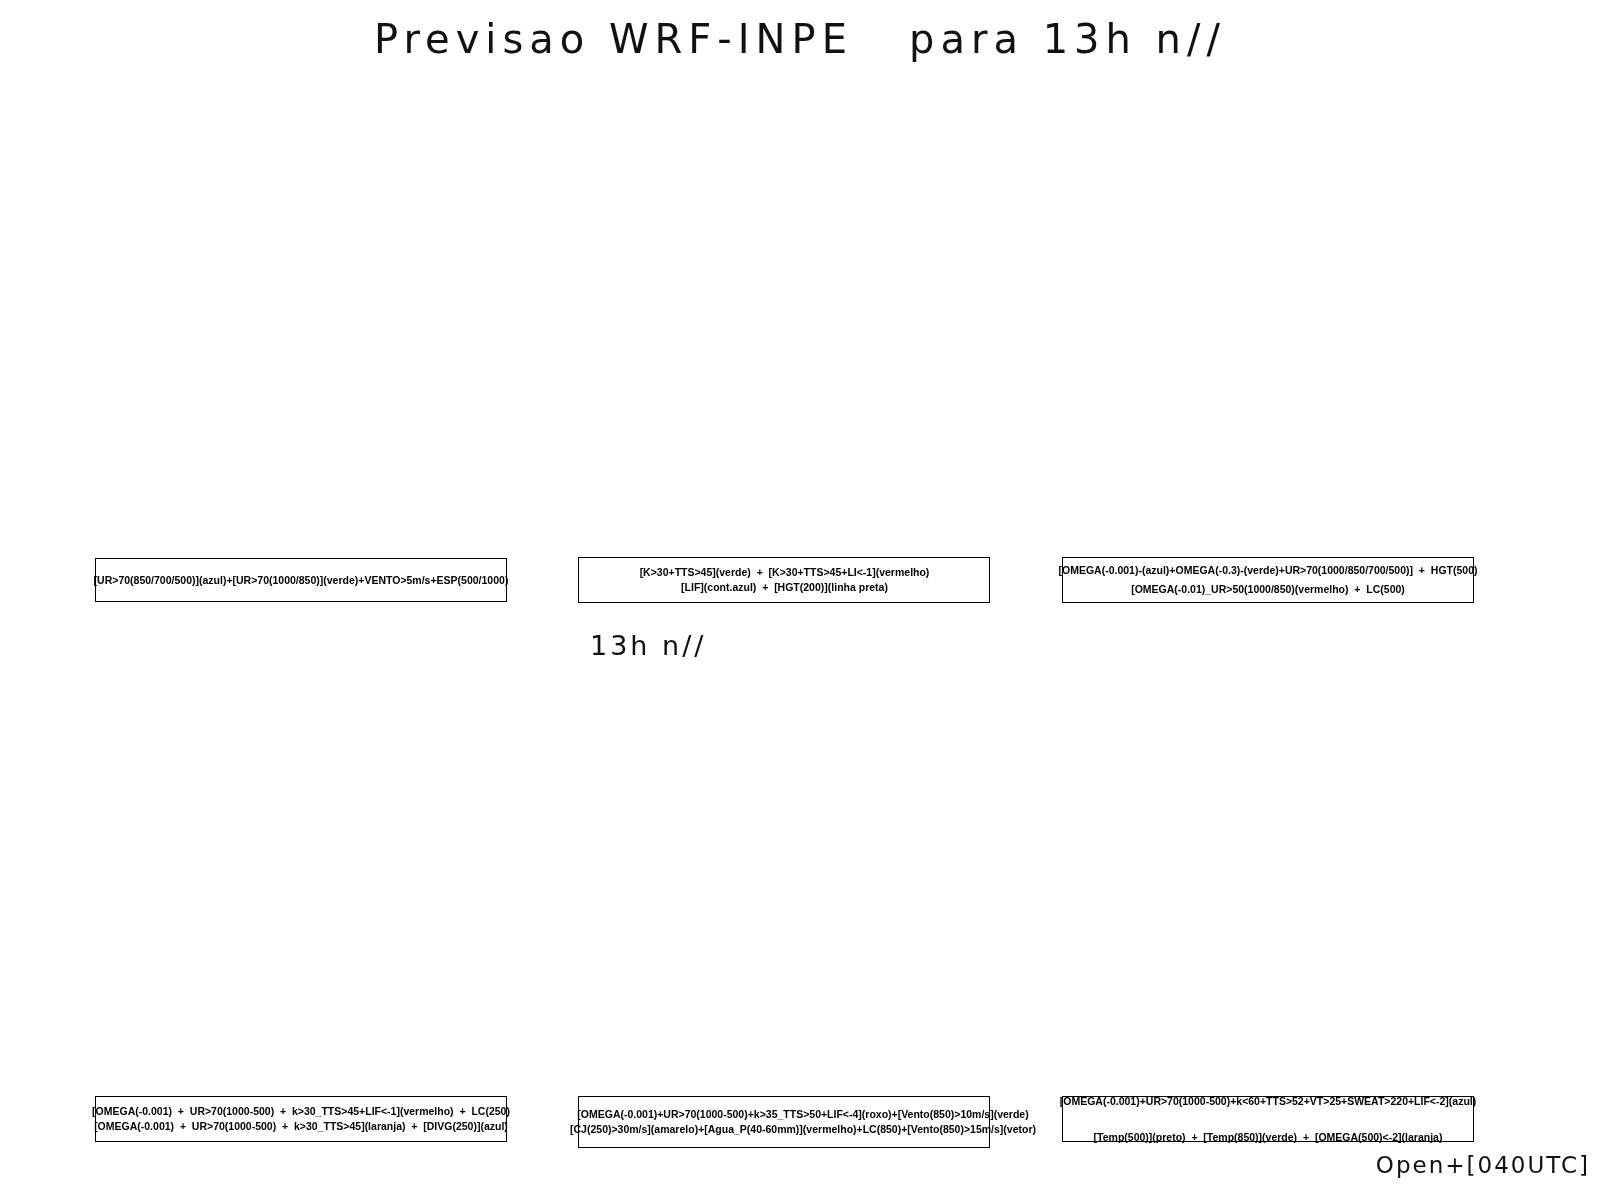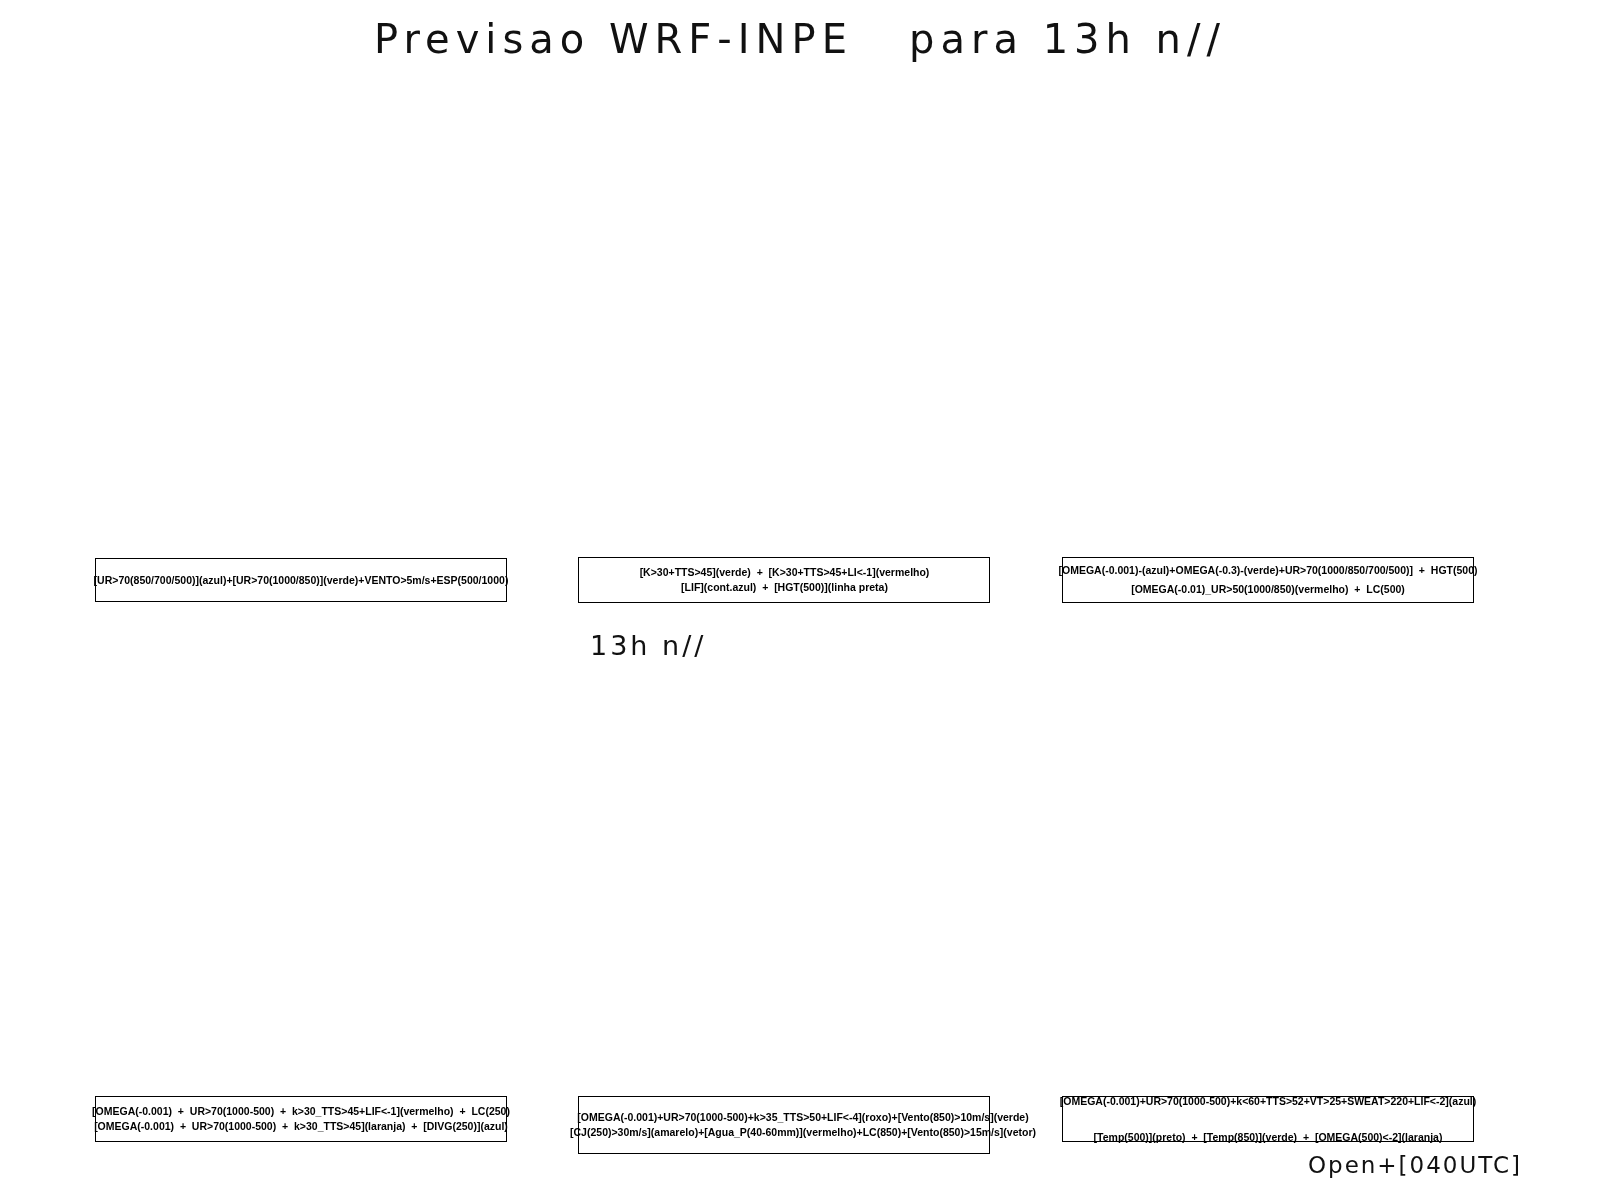--- a/index.html
+++ b/index.html
@@ -46,21 +46,21 @@
     color: #111111;
     white-space: pre;
   }
 
   
   .corner-stamp {
     position: absolute;
     left: 1240px;
     top: 1152px;
     width: 350px;
-    text-align: center;
+    text-align: right;
     font-family: "DejaVu Sans", sans-serif;
     font-size: 23px;
     letter-spacing: 2px;
     color: #111111;
     white-space: pre;
   }
 
   
   .caption-box {
     position: absolute;
@@ -84,21 +84,21 @@
     text-align: center;
   }
 
   
   .box-top-left   { left: 95px;  top: 558px;  width: 412px; height: 44px; }
   .box-top-mid    { left: 578px; top: 557px;  width: 412px; height: 46px; padding-left: 7px; }
   .box-top-right  { left: 1062px;top: 557px;  width: 412px; height: 46px; justify-content: space-between; }
 
   
   .box-bot-left   { left: 95px;  top: 1096px; width: 412px; height: 46px; align-items: center; }
-  .box-bot-mid    { left: 578px; top: 1096px; width: 412px; height: 58px; padding-left: 44px; }
+  .box-bot-mid    { left: 578px; top: 1096px; width: 412px; height: 52px; padding-left: 44px; }
   .box-bot-right  { left: 1062px;top: 1096px; width: 412px; height: 46px; gap: 21px; }
 
   
   .panel-area {
     position: absolute;
     background: transparent;
   }
 </style>
 </head>
 <body>
@@ -110,21 +110,21 @@
   <div class="panel-area" style="left:95px; top:110px; width:412px; height:440px;"></div>
   <div class="panel-area" style="left:578px; top:110px; width:412px; height:440px;"></div>
   <div class="panel-area" style="left:1062px; top:110px; width:412px; height:440px;"></div>
 
   <div class="caption-box box-top-left">
     <div class="caption-line">[UR&gt;70(850/700/500)](azul)+[UR&gt;70(1000/850)](verde)+VENTO&gt;5m/s+ESP(500/1000)</div>
   </div>
 
   <div class="caption-box box-top-mid">
     <div class="caption-line">[K&gt;30+TTS&gt;45](verde)  +  [K&gt;30+TTS&gt;45+LI&lt;-1](vermelho)</div>
-    <div class="caption-line">[LIF](cont.azul)  +  [HGT(500)](linha preta)</div>
+    <div class="caption-line">[LIF](cont.azul)  +  [HGT(200)](linha preta)</div>
   </div>
 
   <div class="caption-box box-top-right">
     <div class="caption-line">[OMEGA(-0.001)-(azul)+OMEGA(-0.3)-(verde)+UR&gt;70(1000/850/700/500)]  +  HGT(500)</div>
     <div class="caption-line">[OMEGA(-0.01)_UR&gt;50(1000/850)(vermelho)  +  LC(500)</div>
   </div>
 
   <div class="mid-subtitle">13h n//</div>
 
   <div class="panel-area" style="left:95px; top:680px; width:412px; height:410px;"></div>

